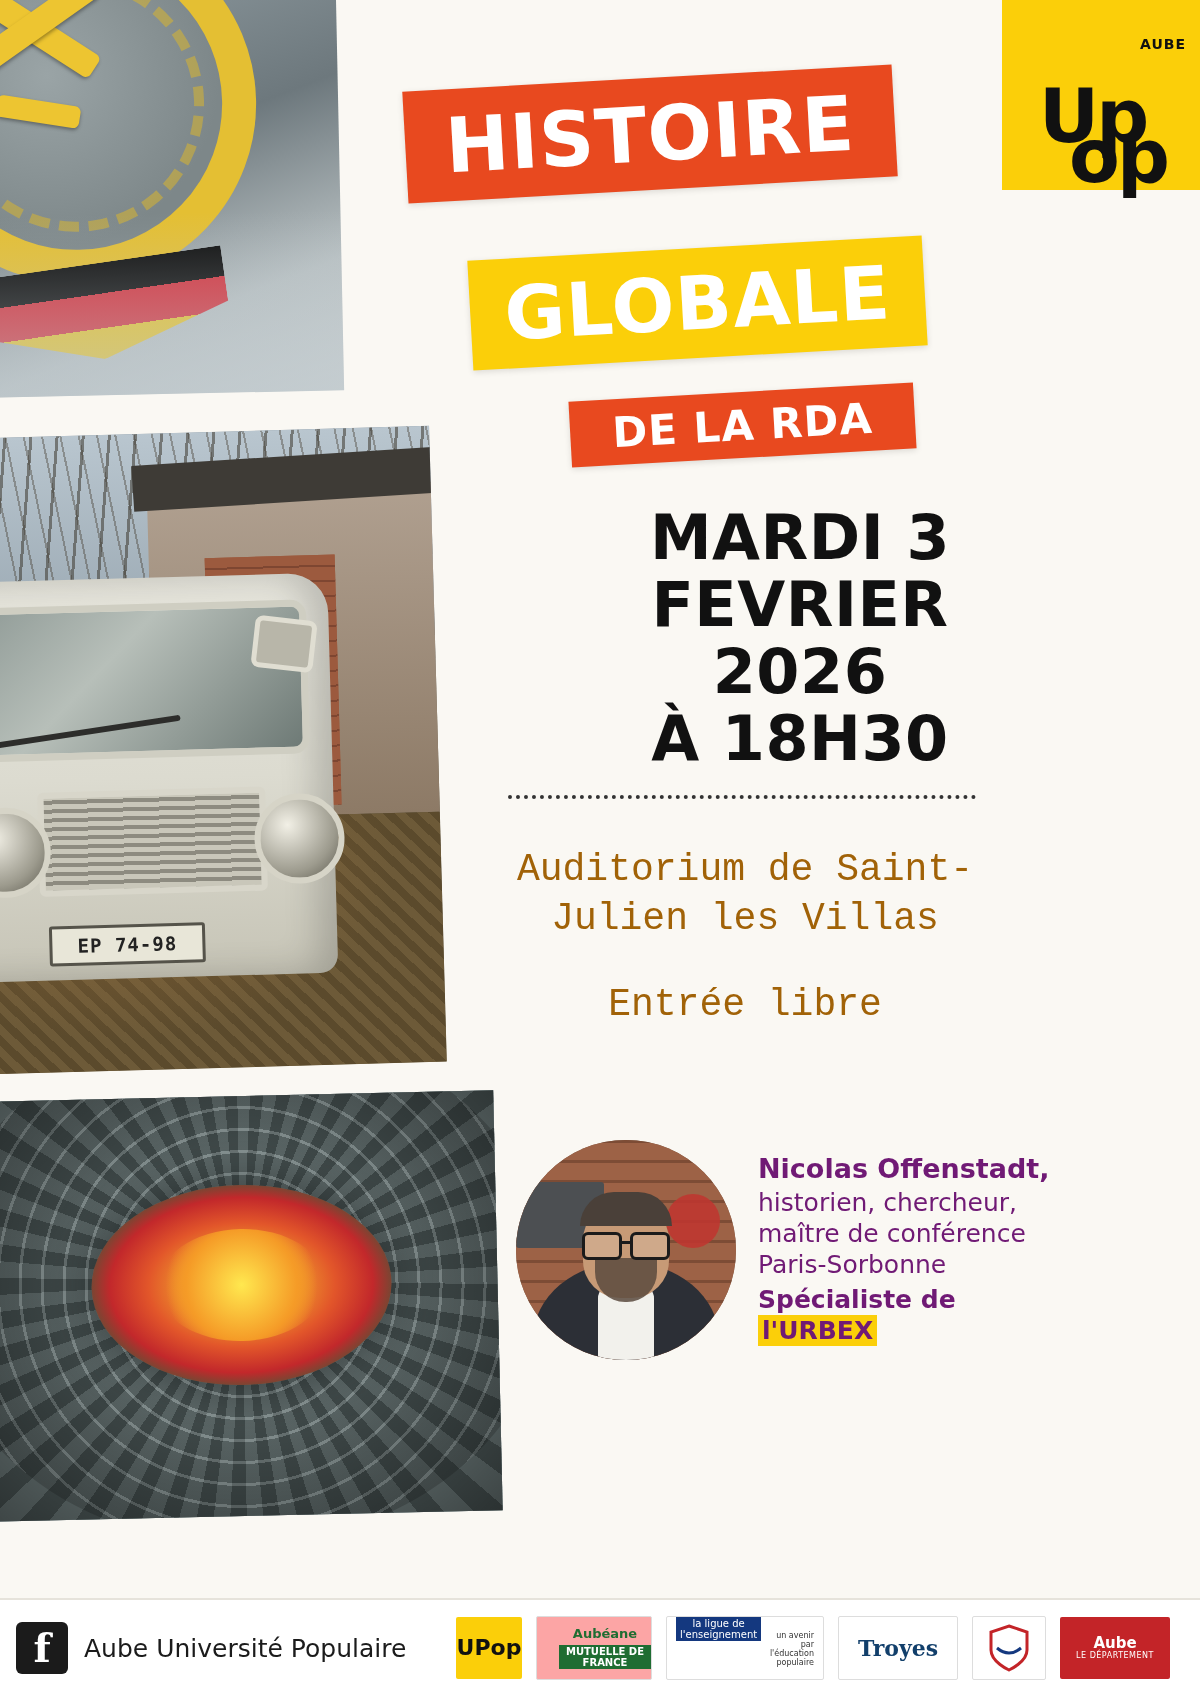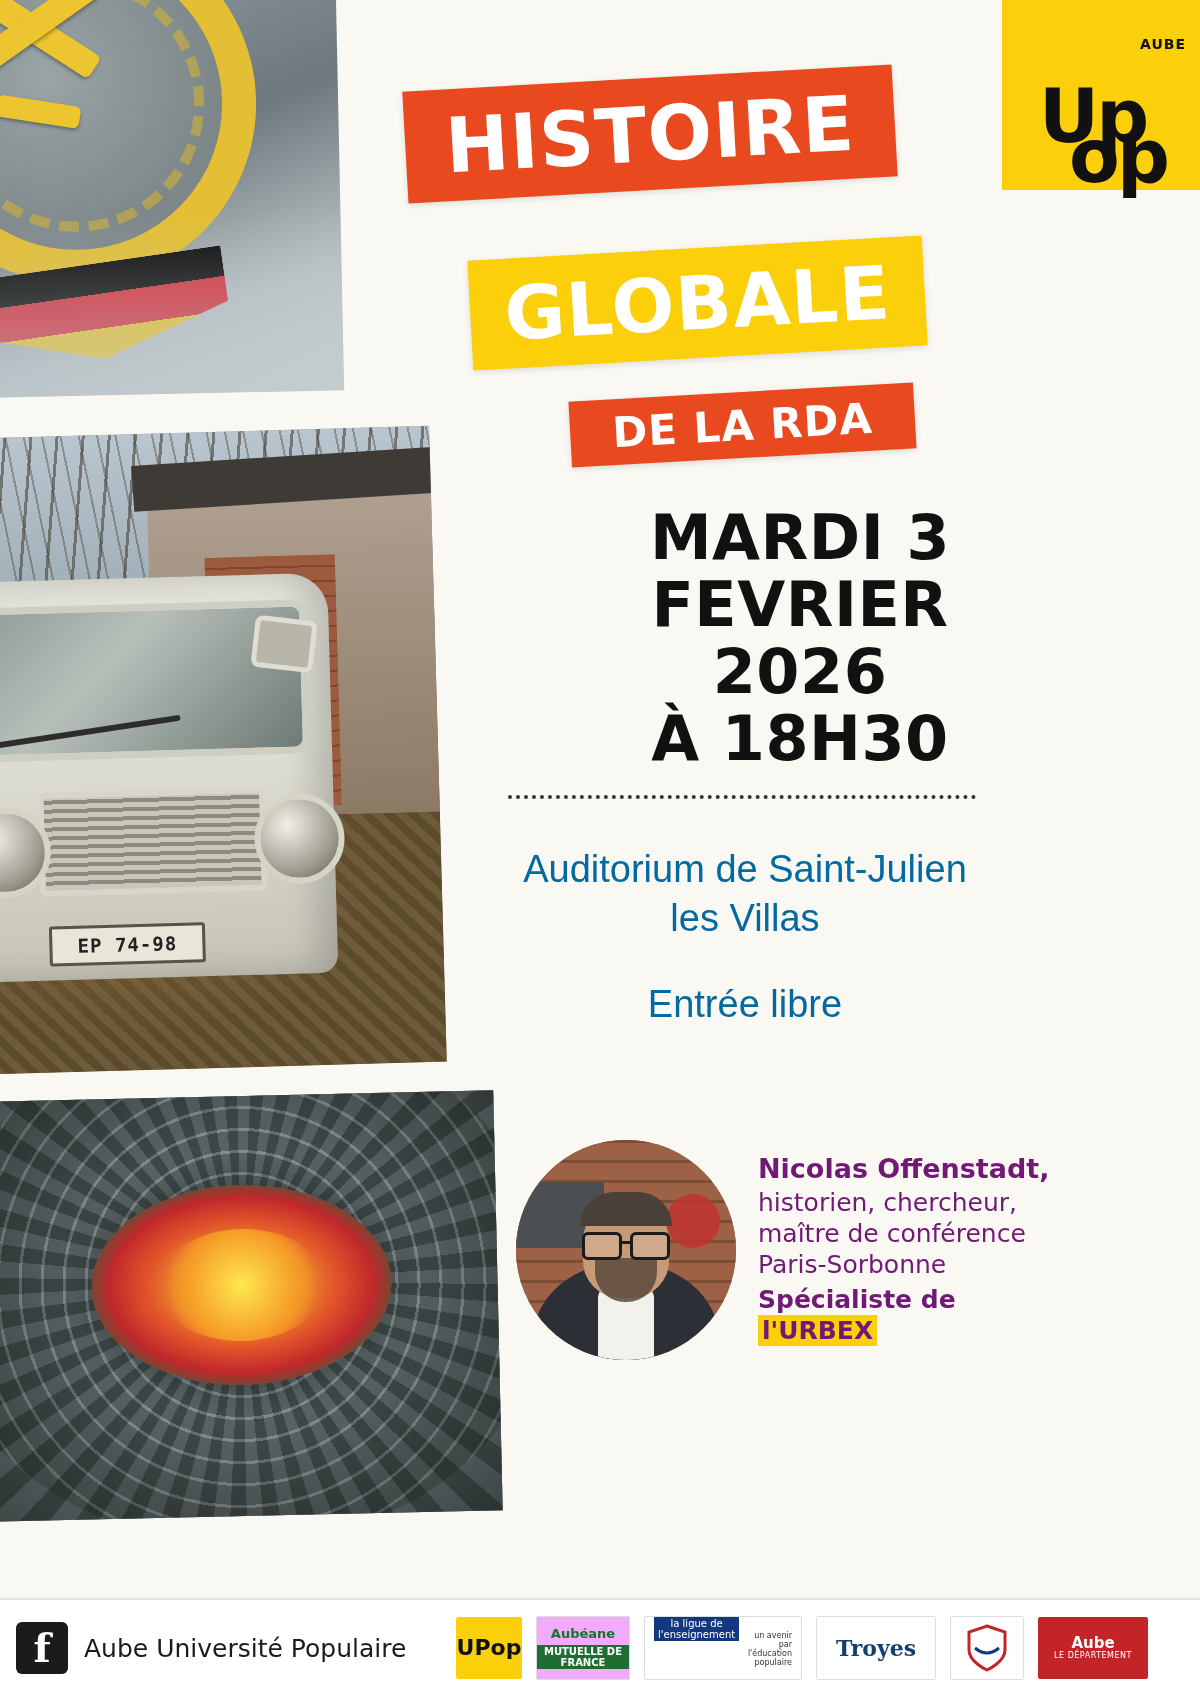--- a/index.html
+++ b/index.html
@@ -341,23 +341,23 @@
     border-top: 4px dotted #333;
   }
 
   
   .venue-block {
     position: absolute;
     left: 510px; top: 845px;
     width: 470px;
     text-align: center;
     font-size: 38px;
-    color: #0369a1;
+    color: #a16207;
     line-height: 1.3;
-    font-family: Liberation Sans, sans-serif;
+    font-family: Liberation Mono, monospace;
   }
   .venue-free {
     margin-top: 36px;
   }
 
   
   .speaker {
     position: absolute;
     left: 516px; top: 1140px;
     width: 560px;
@@ -525,23 +525,24 @@
     font-size: 11px;
     text-align: center;
     line-height: 1.1;
     border-radius: 2px;
   }
   .p-upop {
     width: 66px; background: #fbcf09; color: #111;
     font-weight: 900; font-size: 22px;
   }
   .p-aubeane {
-    width: 92px; background: #f0abfc; color: #1f6d32;
+    width: 92px; background: #fca5a5; color: #1f6d32;
     border: 1px solid #ddd; font-weight: bold; font-size: 13px;
     flex-direction: column;
+    padding-left: 22px;
   }
   .p-aubeane .sub {
     font-size: 10px; background: #1f6d32; color: #fff; padding: 1px 4px; margin-top: 3px;
   }
   .p-ligue {
     width: 138px; background: #ffffff; color: #14387f;
     border: 1px solid #ddd; font-weight: normal; font-size: 13px;
     flex-direction: row; padding: 0 9px;
   }
   .p-ligue .l1 { background: #14387f; color: #fff; font-size: 10px; padding: 1px 4px; align-self: flex-start;}

